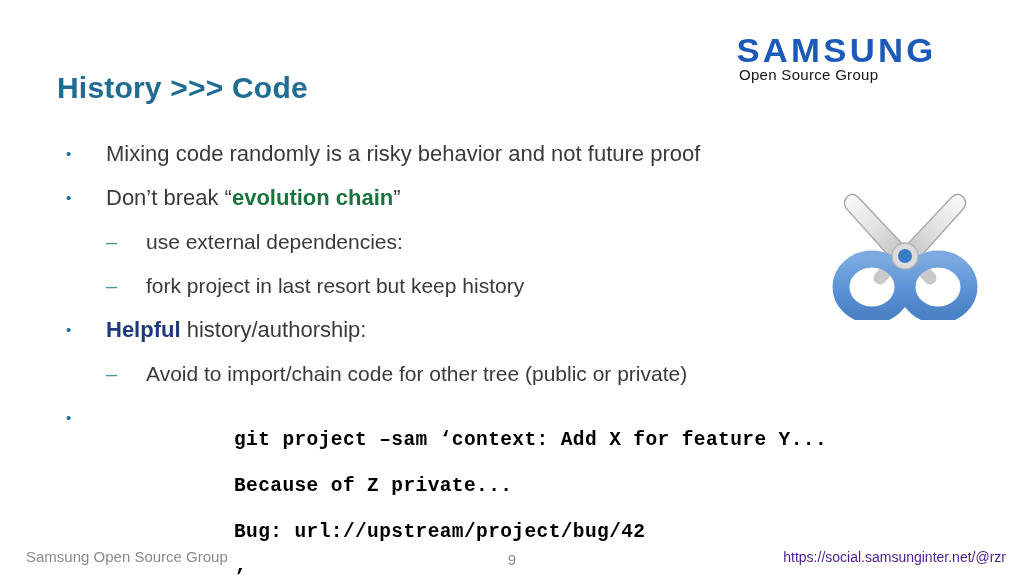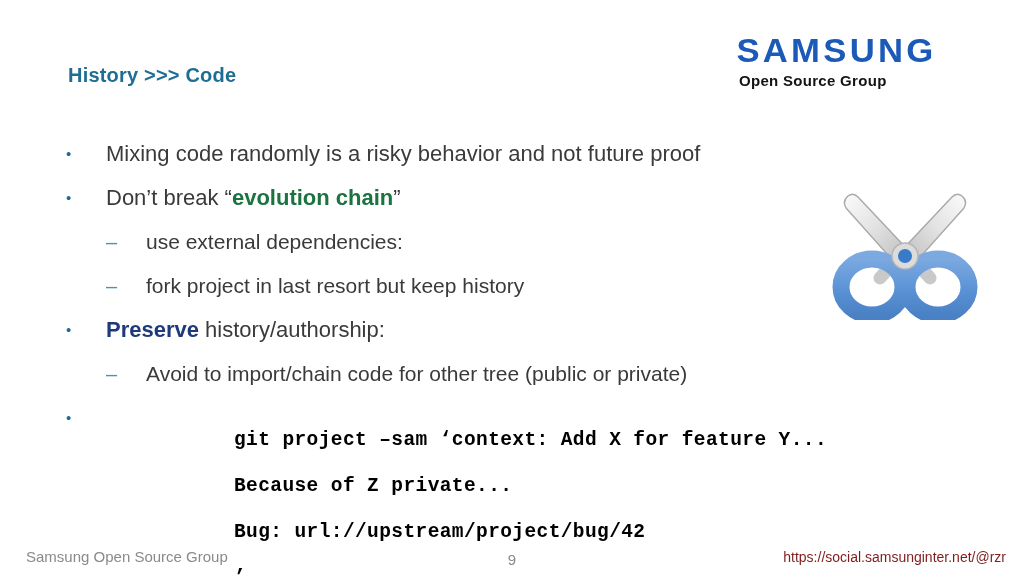--- a/index.html
+++ b/index.html
@@ -14,23 +14,23 @@
     position: relative;
     width: 1024px;
     height: 576px;
     background: #ffffff;
     overflow: hidden;
   }
 
   
   .slide-title {
     position: absolute;
-    left: 68px;
+    left: 57px;
     top: 51px;
-    font-size: 20px;
+    font-size: 30px;
     color: #1f6c94;
     letter-spacing: 0.2px;
     white-space: nowrap;
   }
 
   .logo-block {
     position: absolute;
     right: 25px;
     top: 33px;
     text-align: left;
@@ -39,23 +39,22 @@
   .logo-samsung {
     font-size: 34px;
     font-weight: bold;
     color: #1c5ab8;
     letter-spacing: 3.2px;
     line-height: 1;
     font-family: "Liberation Sans", sans-serif;
     transform: scaleX(1.02);
   }
   .logo-sub {
-    margin-top: 6px;
-    font-size: 15px;
-    font-weight: bold;
+    font-size: 15px;
+    font-weight: normal;
     color: #141414;
     letter-spacing: 0.3px;
     line-height: 1;
   }
 
   
   .content {
     position: absolute;
     left: 60px;
     top: 132px;
@@ -149,42 +148,42 @@
     width: 1024px;
     text-align: center;
     font-size: 15px;
     color: #8a8a8a;
   }
   .footer-right {
     position: absolute;
     right: 18px;
     top: 549px;
     font-size: 14px;
-    color: #7f1d1d;
+    color: #4c1d95;
     white-space: nowrap;
   }
 </style>
 </head>
 <body>
 
 <div class="slide">
 
   <h1 class="slide-title">History &gt;&gt;&gt; Code</h1>
 
   <div class="logo-block">
     <div class="logo-samsung">SAMSUNG</div>
     <div class="logo-sub">Open Source Group</div>
   </div>
 
   <div class="content">
       <div class="li li1"><span class="marker">•</span><span><span>Mixing code randomly is a risky behavior and not future proof</span></span></div>
       <div class="li li1"><span class="marker">•</span><span><span>Don’t break “</span><span class="em-green">evolution chain</span><span>”</span></span></div>
       <div class="li li2"><span class="marker">–</span><span><span>use external dependencies:</span></span></div>
       <div class="li li2"><span class="marker">–</span><span><span>fork project in last resort but keep history</span></span></div>
-      <div class="li li1"><span class="marker">•</span><span><span class="em-navy">Preserve</span><span> history/authorship:</span></span></div>
+      <div class="li li1"><span class="marker">•</span><span><span class="em-navy">Helpful</span><span> history/authorship:</span></span></div>
       <div class="li li2"><span class="marker">–</span><span><span>Avoid to import/chain code for other tree (public or private)</span></span></div>
       <div class="li li1"><span class="marker">•</span></div>
     </div>
 
   <div class="code-block"><div class="code-line">git project –sam ‘context: Add X for feature Y...</div><div class="code-line">Because of Z private...</div><div class="code-line">Bug: url://upstream/project/bug/42</div><div class="code-line">’</div></div>
 
   <div class="scissors">
     <svg viewBox="0 0 150 134" width="150" height="134" aria-hidden="true">
       <defs>
         <linearGradient id="bladeL" x1="0" y1="0" x2="1" y2="1">

